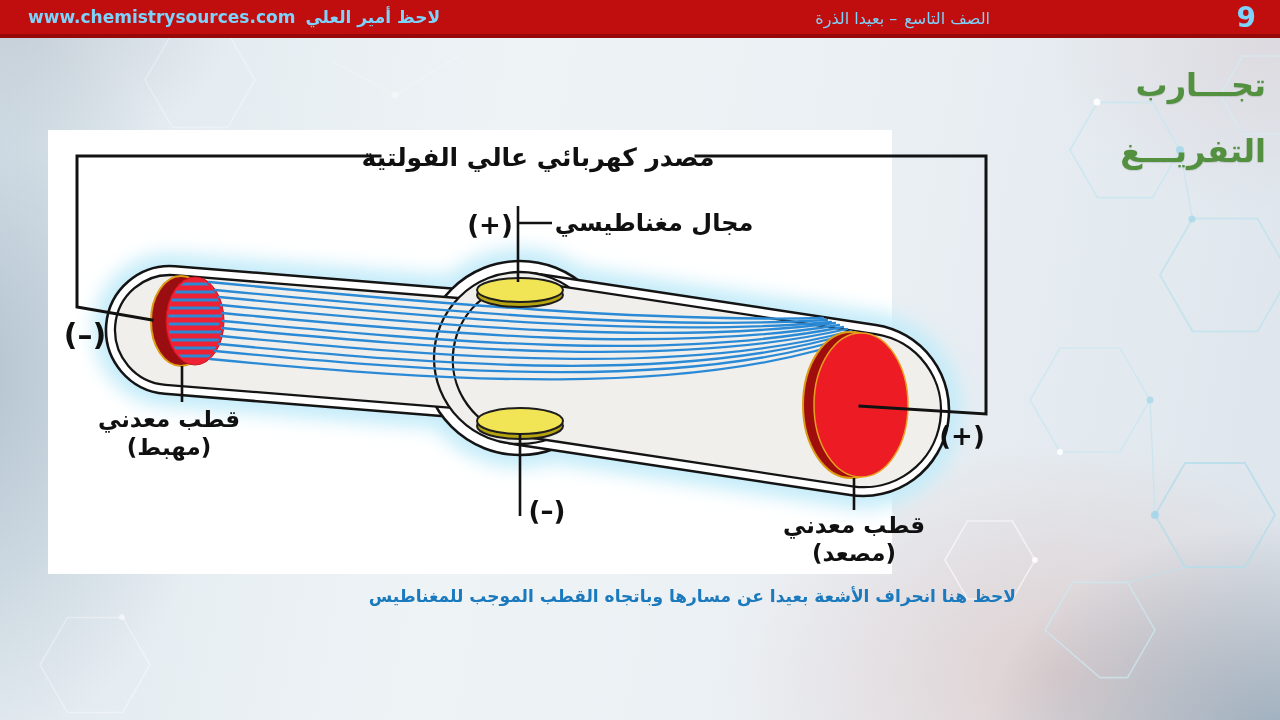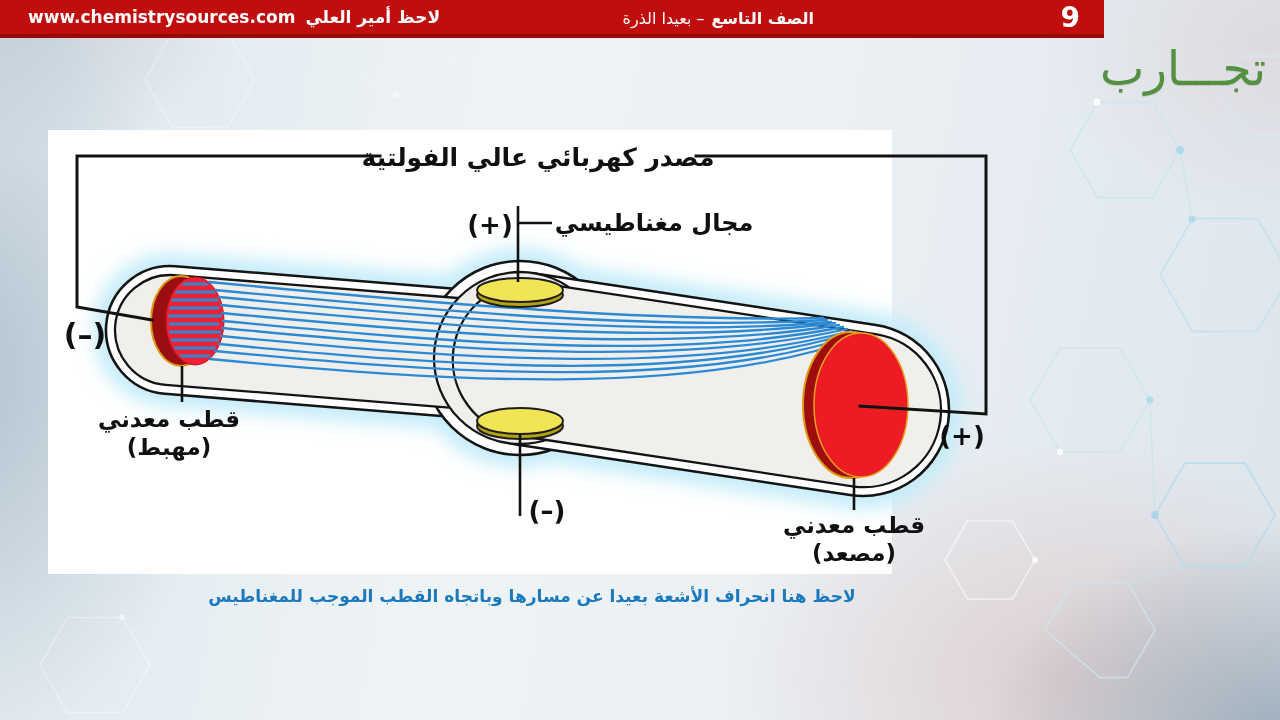--- a/index.html
+++ b/index.html
@@ -15,40 +15,40 @@
     background:
       radial-gradient(420px 300px at 100% 102%, rgba(108,138,160,.55), rgba(108,138,160,0) 70%),
       radial-gradient(520px 360px at 83% 94%, rgba(214,170,164,.42), rgba(214,170,164,0) 65%),
       radial-gradient(380px 540px at -3% 52%, rgba(130,155,175,.50), rgba(130,155,175,0) 70%),
       radial-gradient(300px 200px at 2% 2%, rgba(150,162,176,.35), rgba(150,162,176,0) 70%),
       radial-gradient(320px 240px at 99% 6%, rgba(214,194,198,.35), rgba(214,194,198,0) 70%),
       linear-gradient(100deg,#dfe8ee 0%,#eef3f6 38%,#ebf0f4 62%,#dde5ec 100%);
   }
   .bg-hex{position:absolute;inset:0;z-index:0;pointer-events:none;}
   .header{
-    position:absolute;left:0;top:0;width:1104px;height:38px;z-index:5;
+    position:absolute;left:0;top:0;width:1280px;height:38px;z-index:5;
     background:var(--headerRed);border-bottom:4px solid var(--headerDark);
-    color:#ffffff;
+    color:#7dd3fc;
   }
   .site-line{position:absolute;left:28px;top:7px;display:flex;gap:10px;align-items:center;
     font-size:17px;font-weight:bold;direction:ltr;}
   .course-line{position:absolute;right:290px;top:9px;display:flex;gap:7px;align-items:center;
     direction:rtl;font-size:16px;}
-  .course-bold{font-weight:bold;}
+  .course-bold{font-weight:normal;}
   .page-num{position:absolute;right:24px;top:1px;font-size:28px;font-weight:bold;}
   .side-title{
-    position:absolute;right:14px;top:36px;width:250px;z-index:2;
+    position:absolute;right:14px;top:52px;width:250px;z-index:2;
     direction:rtl;text-align:right;color:var(--titleGreen);
-    font-size:47px;font-weight:normal;line-height:66px;
+    font-size:32px;font-weight:bold;line-height:66px;
     text-shadow:0 1px 1px rgba(0,0,0,.12);
   }
   .panel{position:absolute;left:48px;top:130px;width:844px;height:444px;background:#fff;z-index:2;}
   .caption{
     position:absolute;left:48px;top:586px;width:968px;z-index:2;
-    direction:rtl;text-align:center;color:var(--captionBlue);
+    direction:rtl;text-align:right;color:var(--captionBlue);
     font-size:17px;font-weight:bold;
   }
   
   .wire{stroke:#121212;stroke-width:3;fill:none;stroke-linecap:square;}
   .thinline{stroke:#121212;stroke-width:2.6;fill:none;}
   .outerwall{fill:#ffffff;stroke:#141414;stroke-width:2.6;}
   .innerwall{fill:#f0efec;stroke:#141414;stroke-width:2.3;}
   .glow{fill:var(--glowBlue);stroke:var(--glowBlue);stroke-width:26;}
   .ray{stroke:var(--rayBlue);stroke-width:2.3;fill:none;stroke-linecap:round;}
   .stripe{stroke:var(--rayBlue);stroke-width:3;stroke-linecap:round;}
@@ -94,20 +94,21 @@
   </div>
   <div class="course-line">
     <span class="course-bold">الصف التاسع</span>
     <span>– بعيدا الذرة</span>
   </div>
   <div class="page-num">9</div>
 </div>
 
 <div class="side-title">
   <div>تجـــارب</div>
+  <div>التفريـــغ</div>
 </div>
 
 <div class="panel">
   <svg width="968" height="444" viewBox="0 0 968 444">
     <defs>
       <clipPath id="cathodeFace">
           <ellipse cx="147" cy="191" rx="27" ry="42"></ellipse>
         </clipPath>
       <filter id="softglow" x="-30%" y="-30%" width="160%" height="160%">
           <feGaussianBlur stdDeviation="9"></feGaussianBlur>

